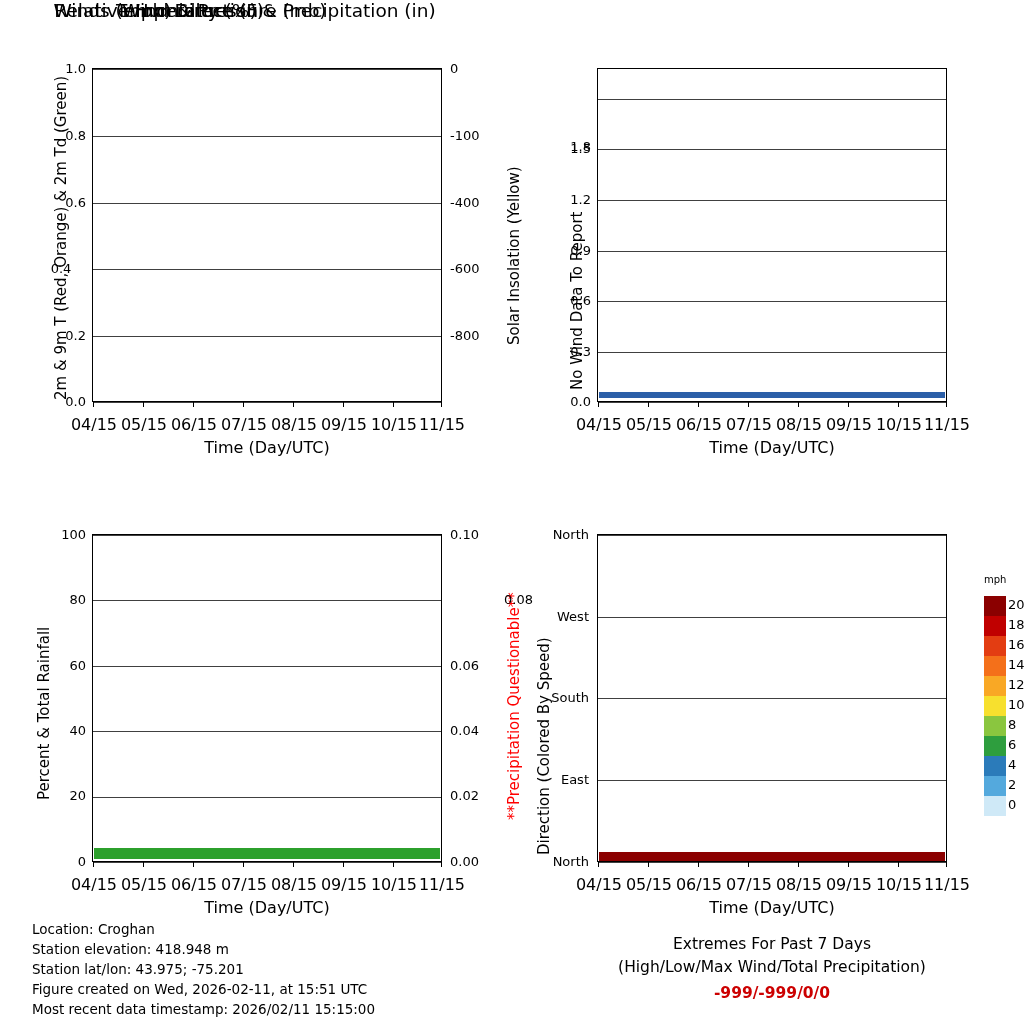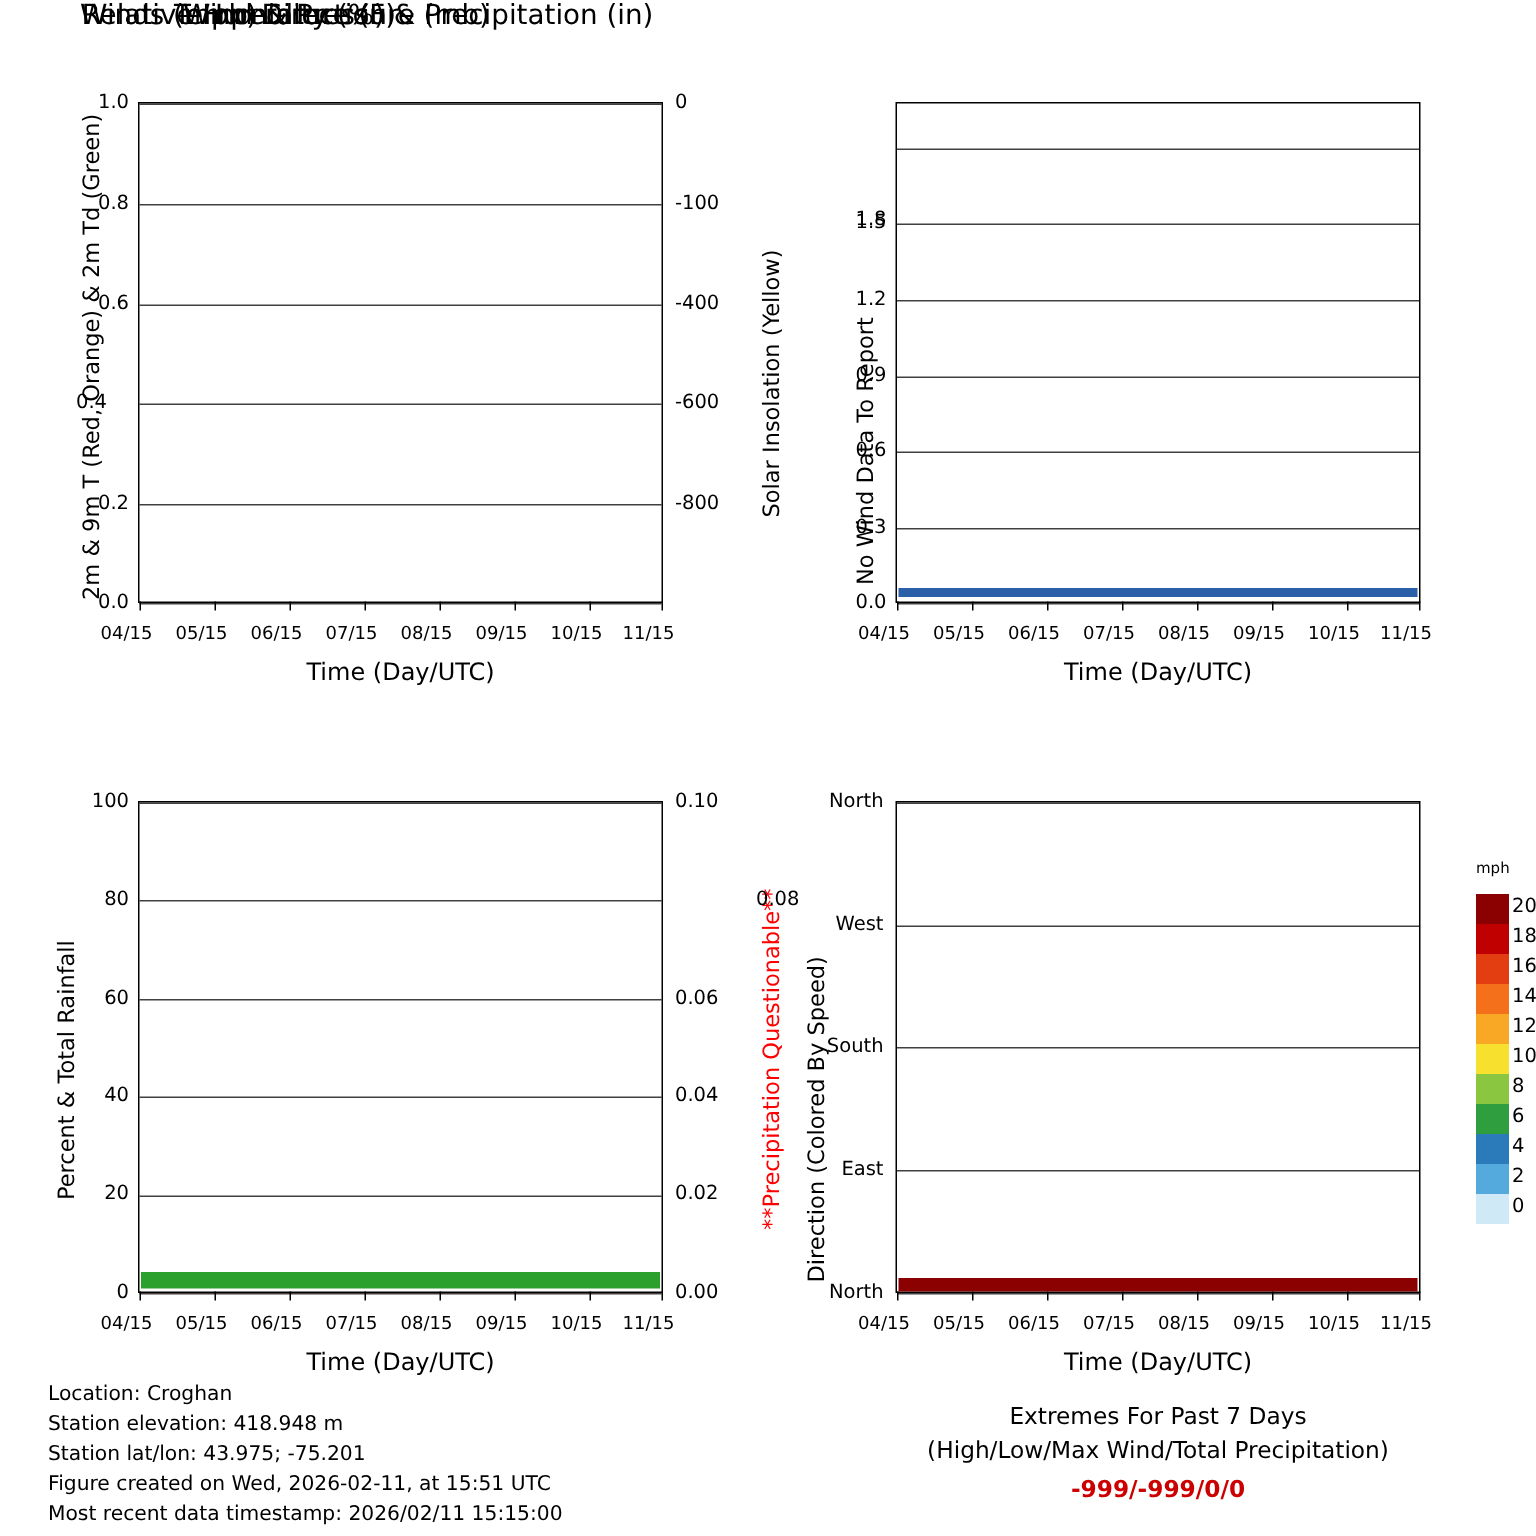--- a/index.html
+++ b/index.html
@@ -20,21 +20,21 @@
   }
   .gridline{position:absolute;left:0;right:0;height:1px;background:#000;opacity:.75;}
   .tickmark-x{position:absolute;height:6px;width:1px;background:#000;}
   .ylabel-txt{
     position:absolute;font-size:13px;text-align:right;white-space:nowrap;
   }
   .ylabel-right{
     position:absolute;font-size:13px;text-align:left;white-space:nowrap;
   }
   .xtick{
-    position:absolute;font-size:12px;text-align:left;white-space:nowrap;
+    position:absolute;font-size:16px;text-align:right;white-space:nowrap;
   }
   .axis-title{
     position:absolute;font-size:16px;text-align:center;white-space:nowrap;
   }
   .vert{
     position:absolute;font-size:15px;white-space:nowrap;
     transform-origin:0 0;
   }
   .vert-rot{transform:rotate(-90deg);}
   .footer-line{position:absolute;font-size:13.5px;white-space:nowrap;}

